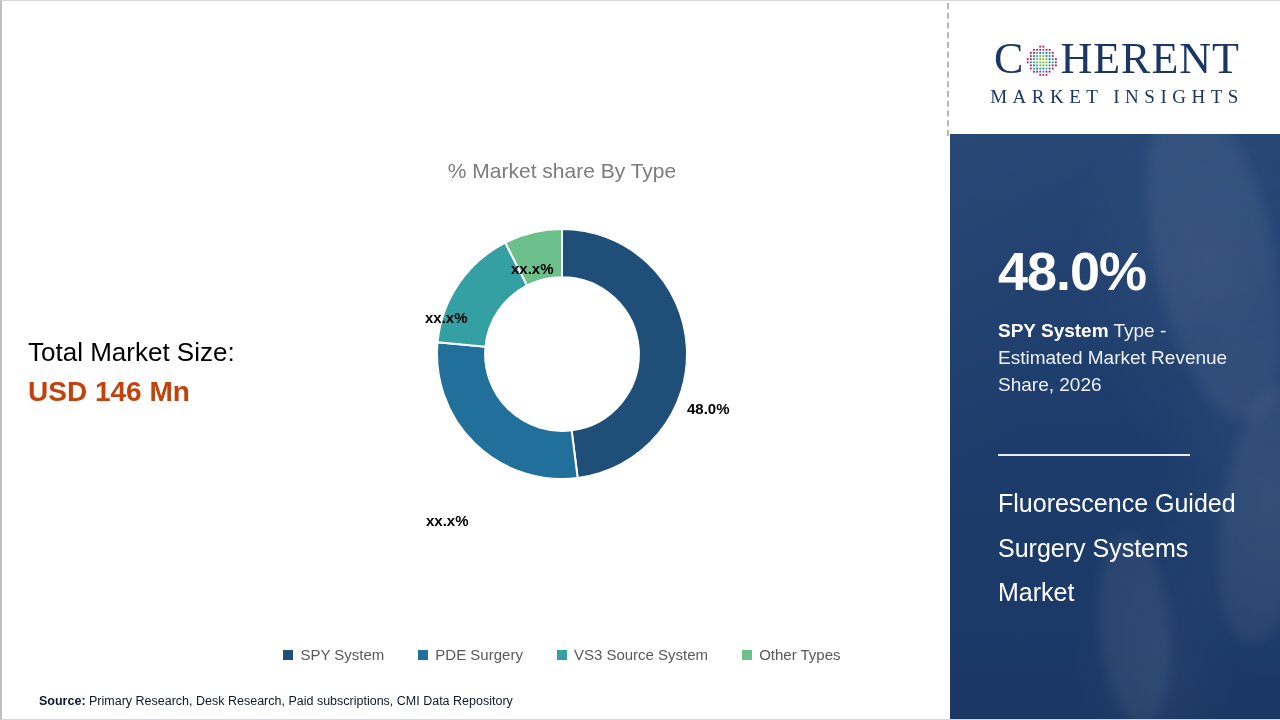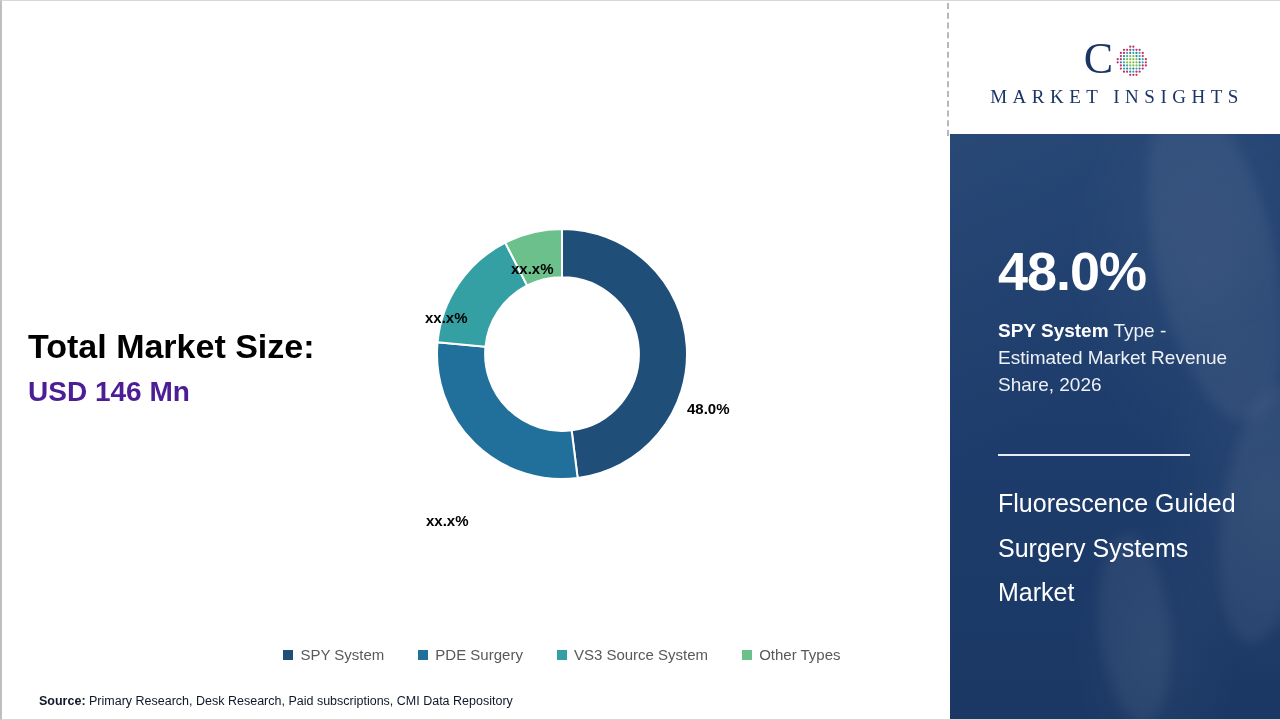--- a/index.html
+++ b/index.html
@@ -47,28 +47,29 @@
     font-weight: normal;
   }
 
   .total-block {
     position: absolute;
     left: 26px;
     top: 320px;
     width: 300px;
   }
   .total-label {
-    font-size: 34px;
+    font-size: 26px;
     color: #000000;
     line-height: 1.5;
-    font-weight: bold;
+    font-weight: normal;
+    margin-top: 12px;
   }
   .total-value {
     font-size: 28px;
-    color: #4c1d95;
+    color: #c2410c;
     font-weight: bold;
     line-height: 1.45;
   }
 
   
   .donut-wrap {
     position: absolute;
     left: 435px;
     top: 228px;
     width: 250px;
@@ -243,20 +244,21 @@
     line-height: 1.78;
     font-weight: normal;
   }
 </style>
 </head>
 <body>
 
 <div id="page">
 
 
+  <div class="chart-subtitle">% Market share By Type</div>
 
   <div class="total-block">
     <div class="total-label">Total Market Size:</div>
     <div class="total-value">USD 146 Mn</div>
   </div>
 
   <div class="donut-wrap">
     <svg id="donut-svg" width="250" height="250" viewBox="0 0 250 250">
         <path d="M 125.00000000000001 0 A 125 125 0 0 1 140.6666541955381 249.01433766430972 L 134.63499233025593 201.26881766355046 A 76.875 76.875 0 0 0 125 48.125 Z" fill="#1f4e79" stroke="#ffffff" stroke-width="2"></path>
         <path d="M 140.6666541955381 249.01433766430972 A 125 125 0 0 1 0.554754424614984 113.2364608351858 L 48.46617397113822 117.76542341363927 A 76.875 76.875 0 0 0 134.63499233025593 201.26881766355046 Z" fill="#21709b" stroke="#ffffff" stroke-width="2"></path>
@@ -365,20 +367,21 @@
             <circle cx="35.6" cy="81.6" r="3.3" fill="#b8336a"></circle>
             <circle cx="44.8" cy="81.6" r="3.3" fill="#2f7fb5"></circle>
             <circle cx="54" cy="81.6" r="3.3" fill="#3aa9a0"></circle>
             <circle cx="63.2" cy="81.6" r="3.3" fill="#c0315e"></circle>
             <circle cx="72.4" cy="81.6" r="3.3" fill="#b8336a"></circle>
             <circle cx="44.8" cy="90.8" r="3.3" fill="#c0315e"></circle>
             <circle cx="54" cy="90.8" r="3.3" fill="#b8336a"></circle>
             <circle cx="63.2" cy="90.8" r="3.3" fill="#c0315e"></circle>
           </g>
       </svg>
+      <span>HERENT</span>
     </div>
     <div class="logo-sub">MARKET INSIGHTS</div>
   </div>
 
   <div class="panel">
     <div class="panel-ghost g1"></div>
     <div class="panel-ghost g2"></div>
     <div class="panel-ghost g3"></div>
     <div class="panel-inner">
       <div class="big-pct">48.0%</div>

